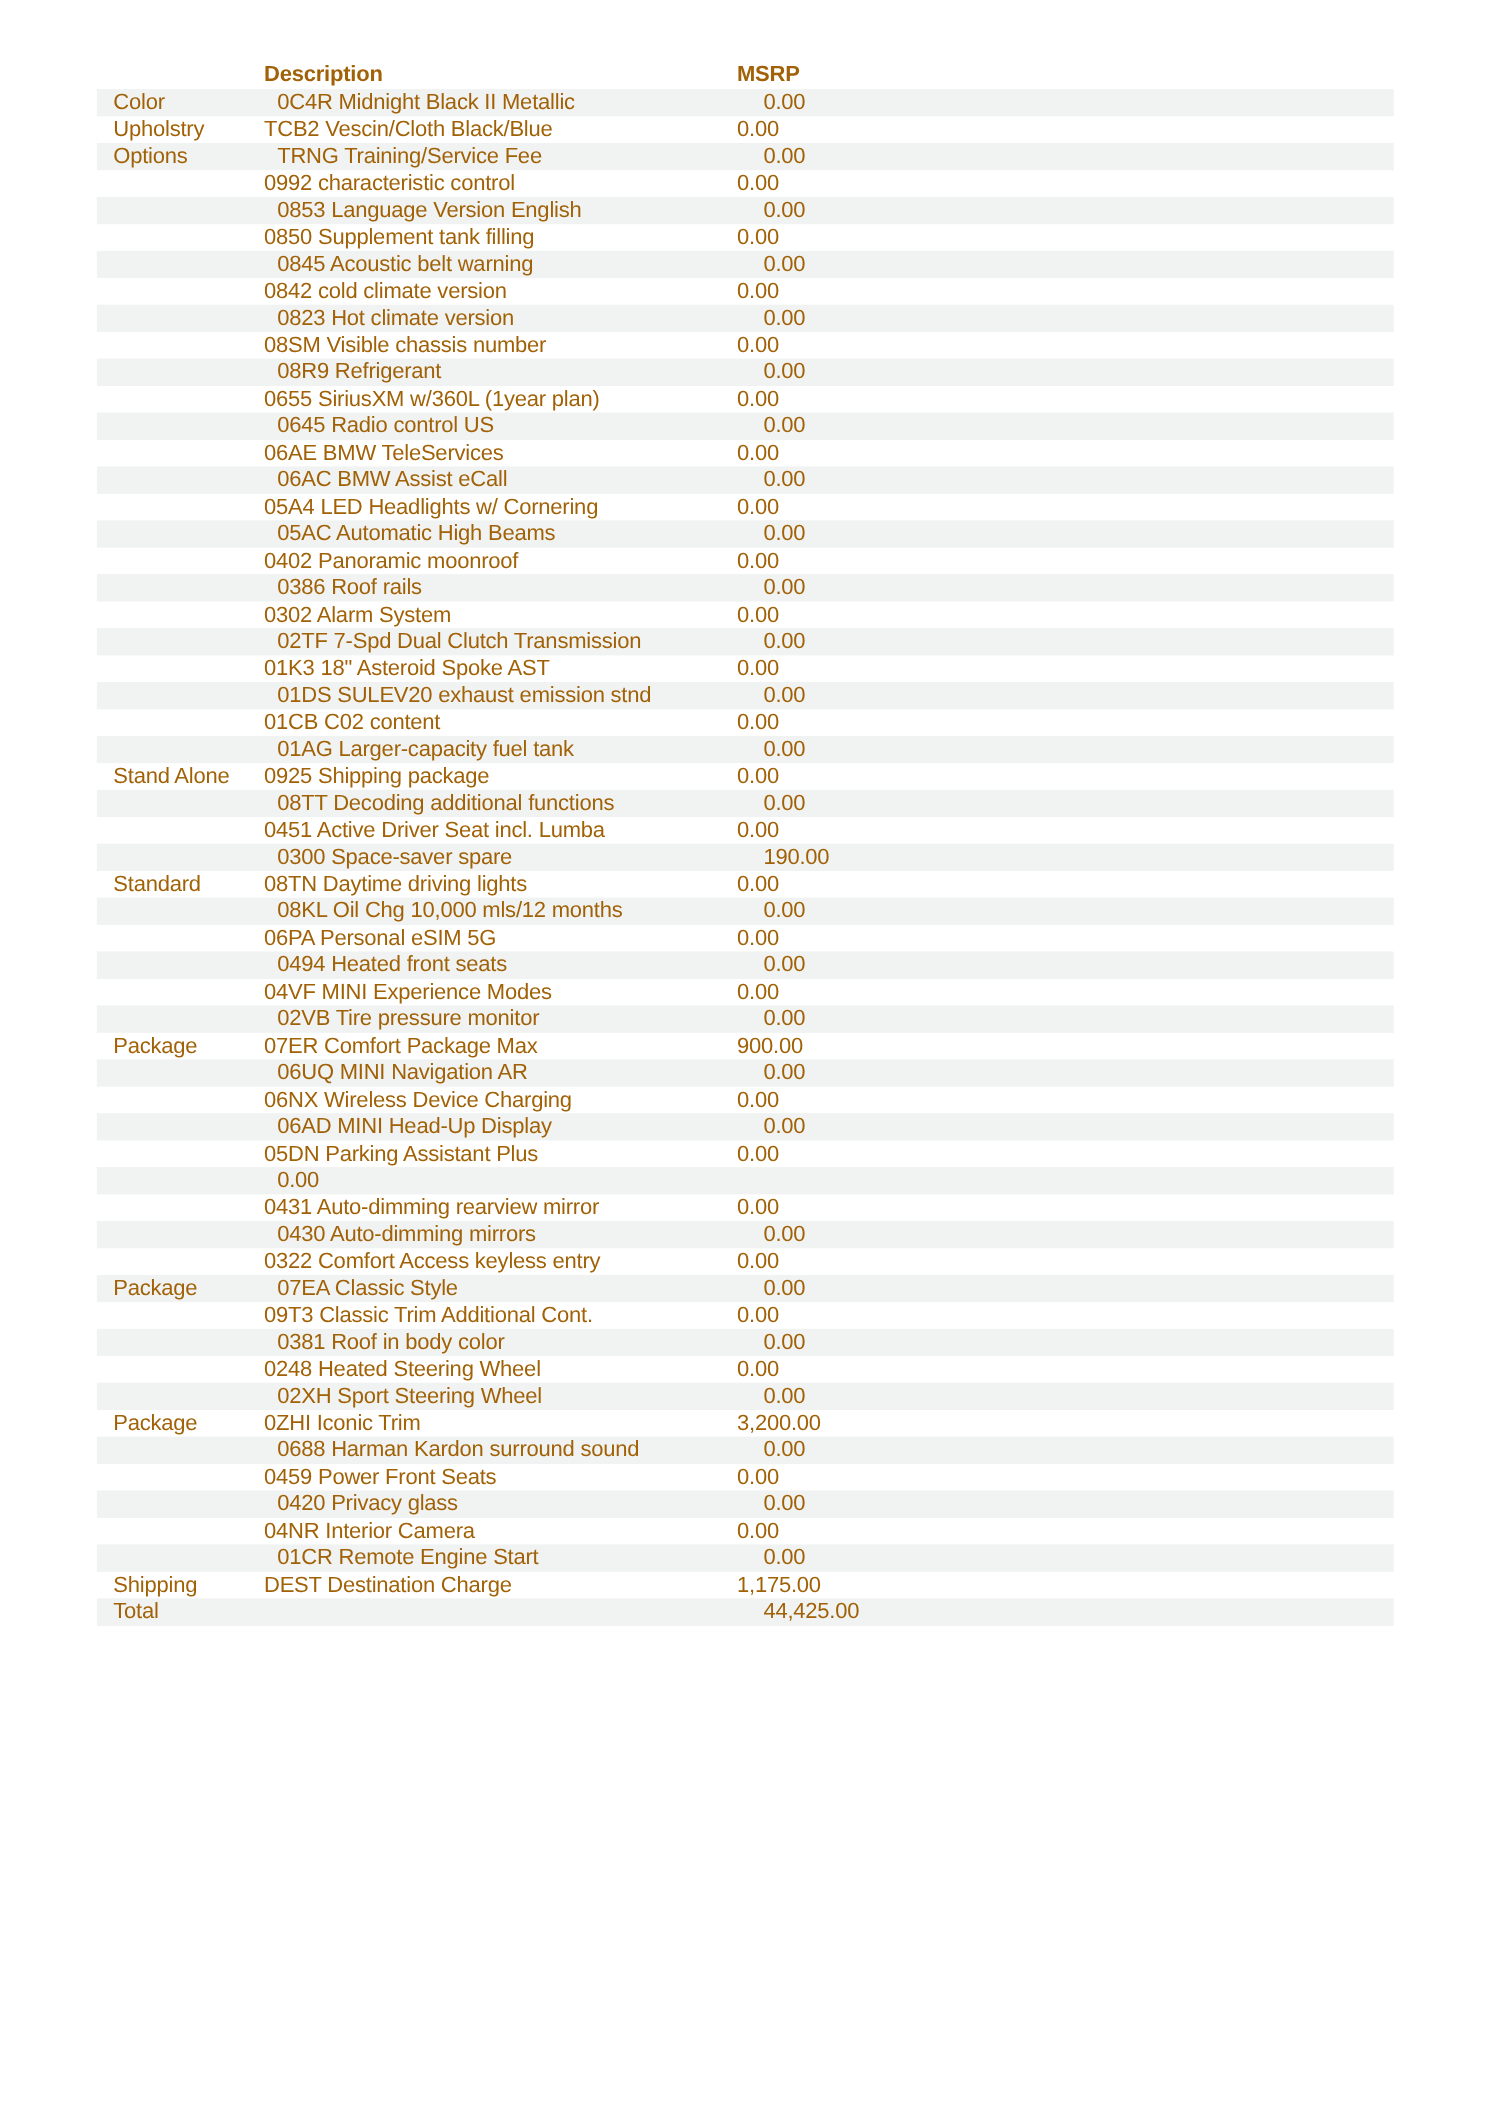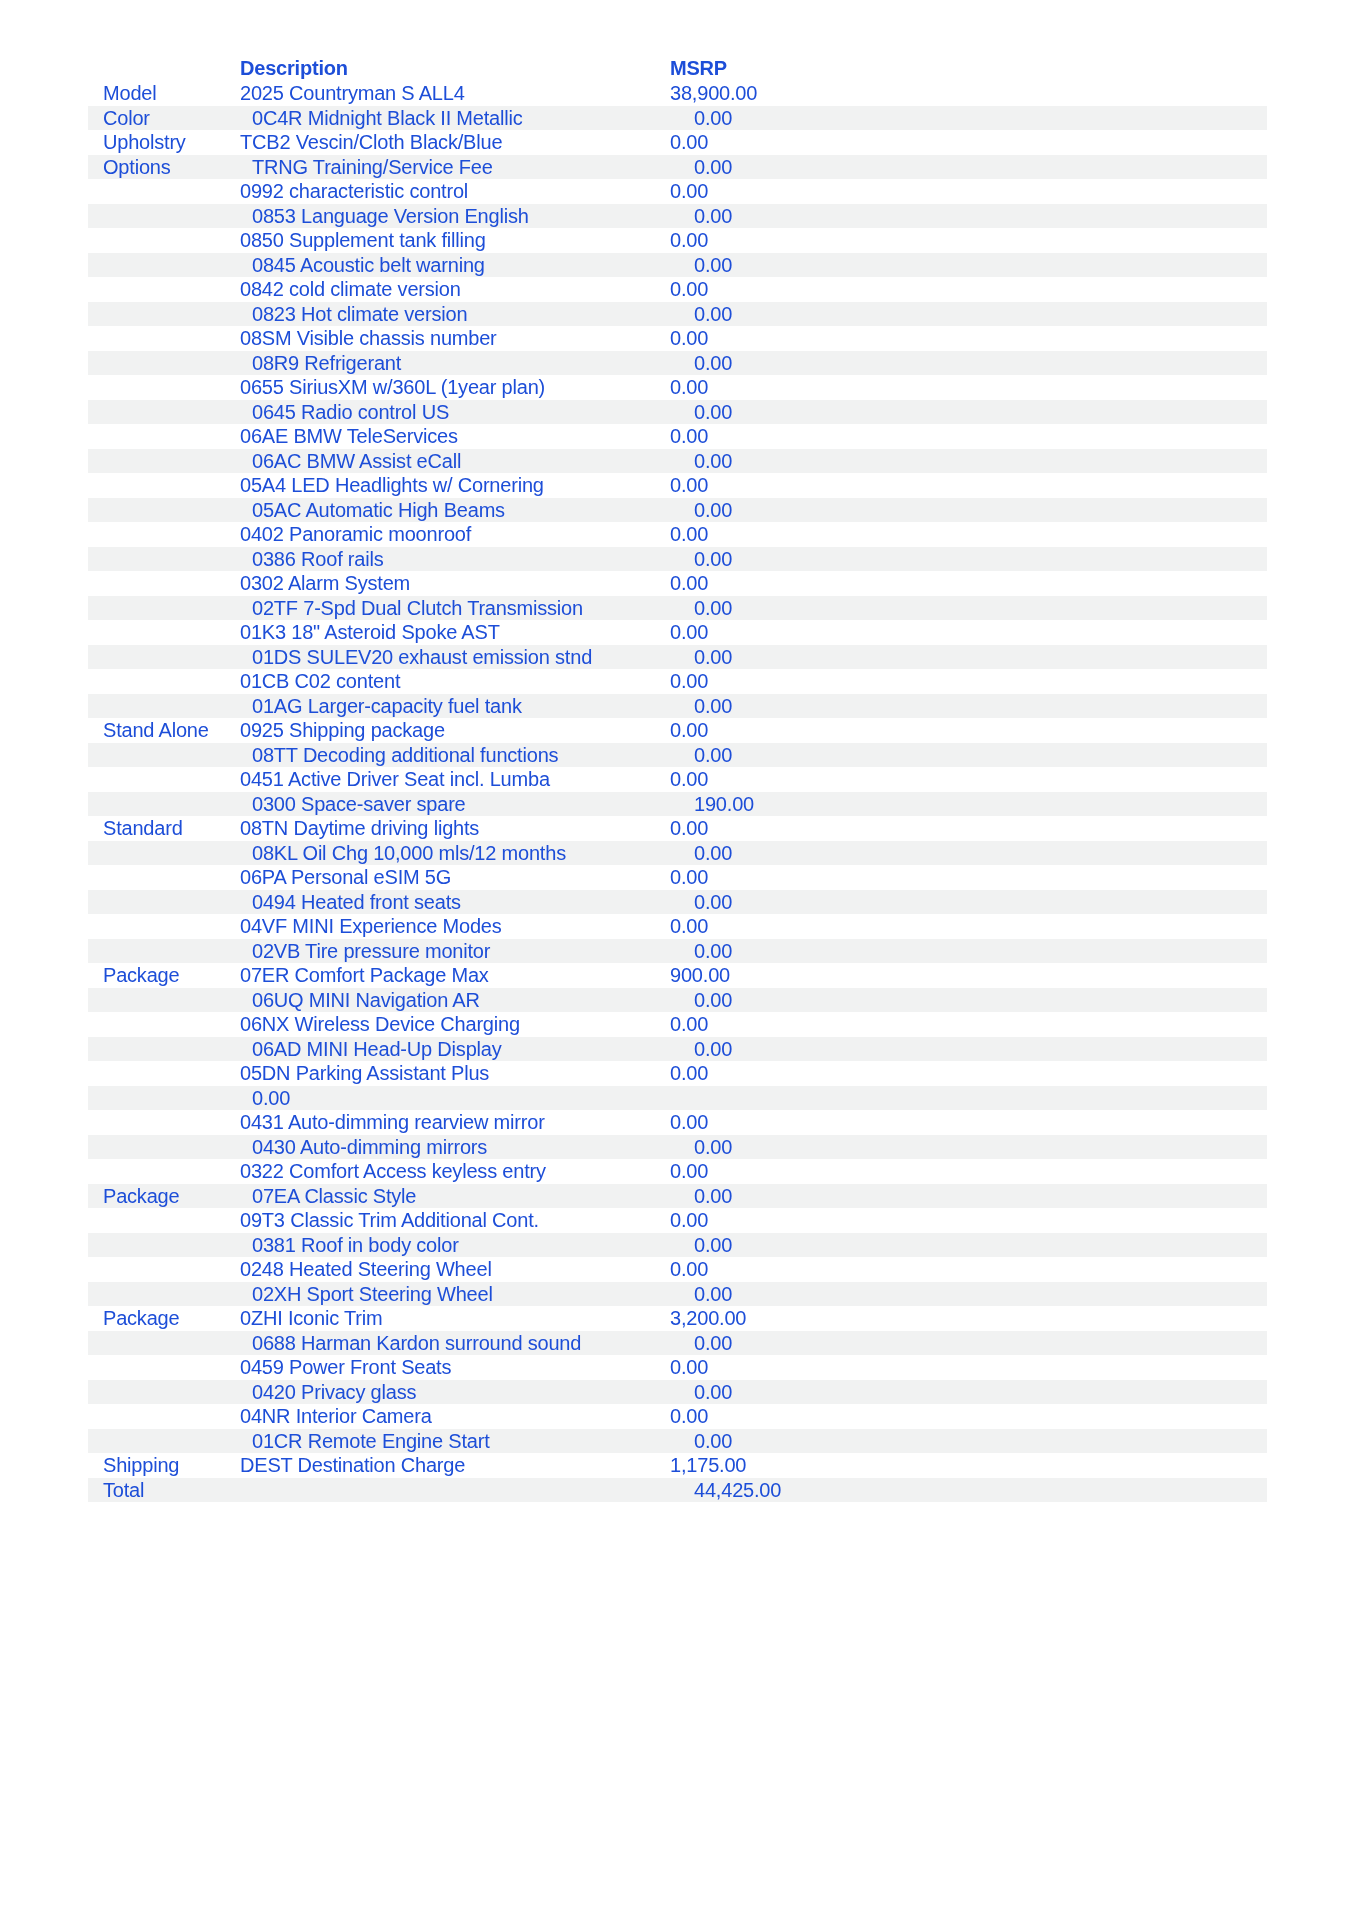--- a/index.html
+++ b/index.html
@@ -6,21 +6,21 @@
     margin: 0;
     padding: 0;
     background: #ffffff;
   }
   .page {
     position: relative;
     width: 1357px;
     height: 1920px;
     background: #ffffff;
     font-family: "Liberation Sans", sans-serif;
-    color: #1d4ed8;
+    color: #a16207;
     overflow: hidden;
   }
   .sheet-table {
     position: absolute;
     top: 55px;
     left: 88px;
     width: 1179px;
   }
   .row {
     display: flex;
@@ -68,26 +68,20 @@
 
 <div class="page">
   <div class="sheet-table">
     <div class="row header-row">
       <div class="col cat"></div>
       <div class="col desc">Description</div>
       <div class="col msrp">MSRP</div>
       <div class="col spacer"></div>
     </div>
     <div id="rows">
-        <div class="row data-row">
-          <div class="col cat">Model</div>
-          <div class="col desc">2025 Countryman S ALL4</div>
-          <div class="col msrp">38,900.00</div>
-          <div class="col spacer"></div>
-        </div>
         <div class="row data-row striped">
           <div class="col cat">Color</div>
           <div class="col desc">0C4R Midnight Black II Metallic</div>
           <div class="col msrp">0.00</div>
           <div class="col spacer"></div>
         </div>
         <div class="row data-row">
           <div class="col cat">Upholstry</div>
           <div class="col desc">TCB2 Vescin/Cloth Black/Blue</div>
           <div class="col msrp">0.00</div>

